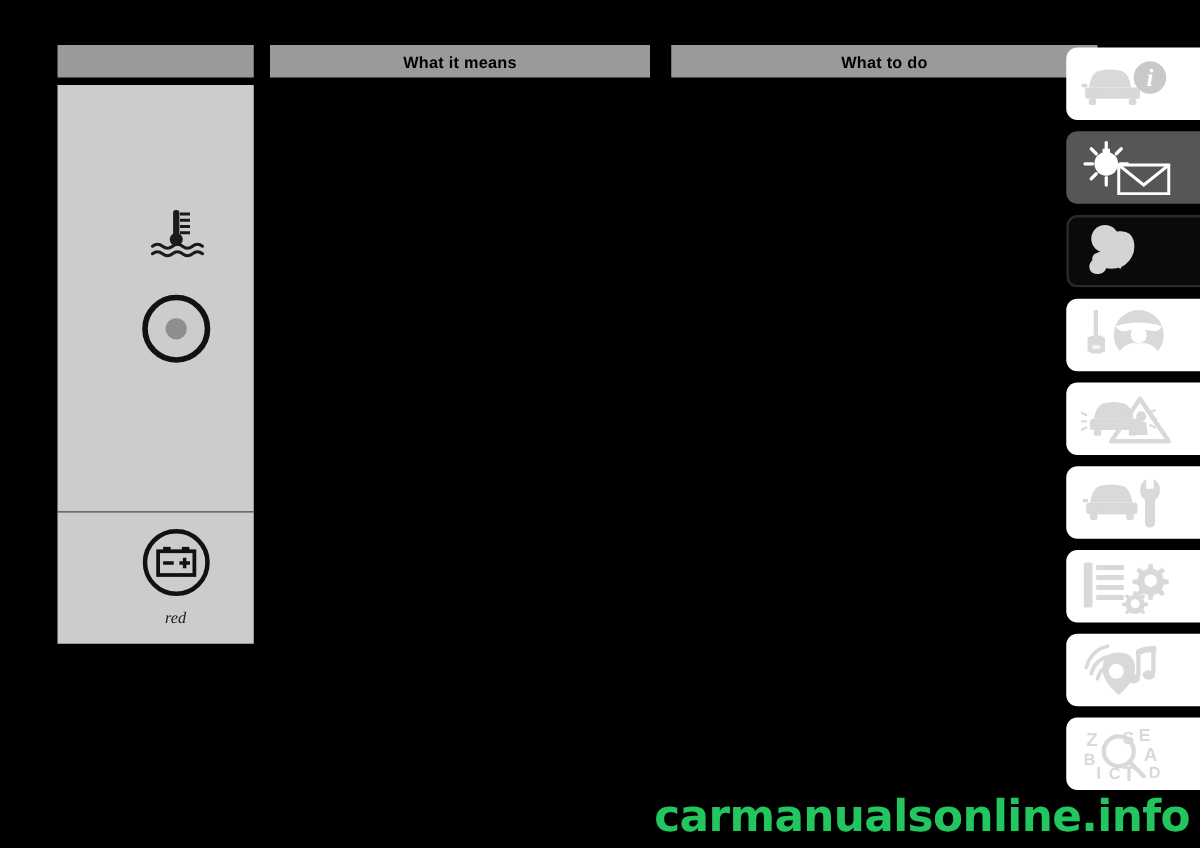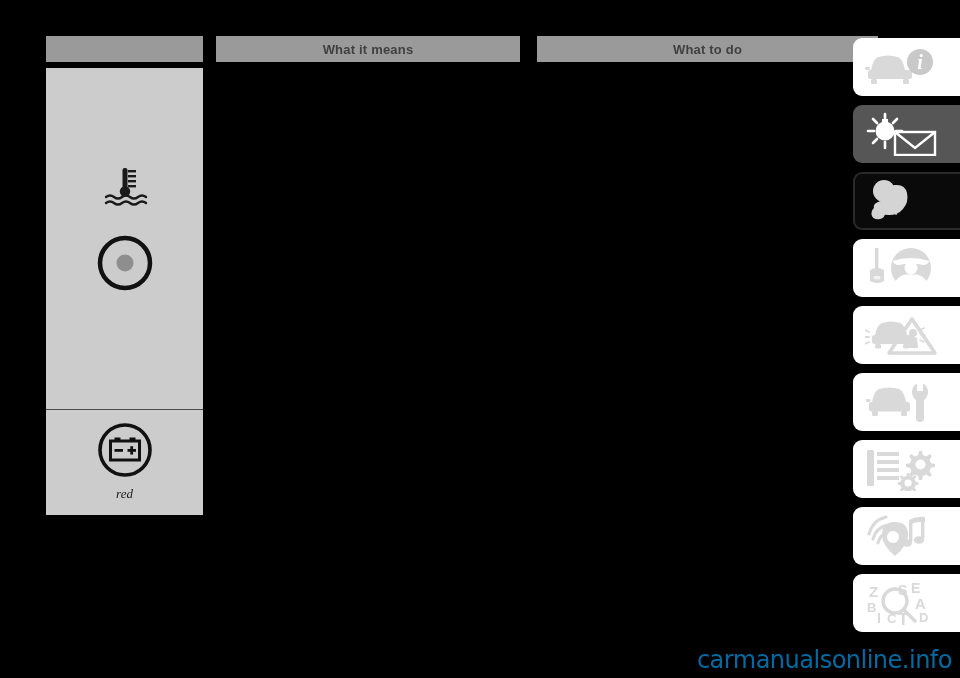--- a/index.html
+++ b/index.html
@@ -17,21 +17,21 @@
   }
 
   
   .col-header {
     position: absolute;
     background: #9a9a9a;
     height: 26px;
     display: flex;
     align-items: center;
     justify-content: center;
-    color: #404040;
+    color: #000000;
     font-size: 13px;
     font-weight: bold;
     letter-spacing: .2px;
   }
   #hdr-symbol  { left: 46px;  top: 36px; width: 157px; }
   #hdr-means   { left: 216px; top: 36px; width: 304px; }
   #hdr-todo    { left: 537px; top: 36px; width: 341px; }
 
   
   #symbol-col {
@@ -50,21 +50,21 @@
   #cell-coolant {
     height: 342px;
     border-bottom: 1.5px solid #4a4a4a;
   }
   #cell-battery {
     height: 105px;
   }
 
   .sym-wrap {
     position: absolute;
-    left: 0;
+    left: 16px;
     width: 100%;
     display: flex;
     flex-direction: column;
     align-items: center;
     justify-content: center;
   }
   #coolant-sym  { top: 98px; }
   #brake-sym    { top: 165px; }
   #battery-sym  { top: 10px; }
 
@@ -99,23 +99,23 @@
   .tab.dark  { background: #565656; }
   .tab.black { background: #0a0a0a; border: 2px solid #2a2a2a; border-right: none; }
 
   .tab-icon { display: block; }
 
   
   #watermark {
     position: absolute;
     right: 8px;
     bottom: 4px;
-    font-size: 24px;
-    font-weight: normal;
-    color: #0369a1;
+    font-size: 35px;
+    font-weight: bold;
+    color: #22c55e;
     letter-spacing: -0.5px;
     font-family: "DejaVu Sans", sans-serif;
   }
 </style>
 </head>
 <body>
 
 <div id="hdr-symbol" class="col-header">
   <span></span>
 </div>

